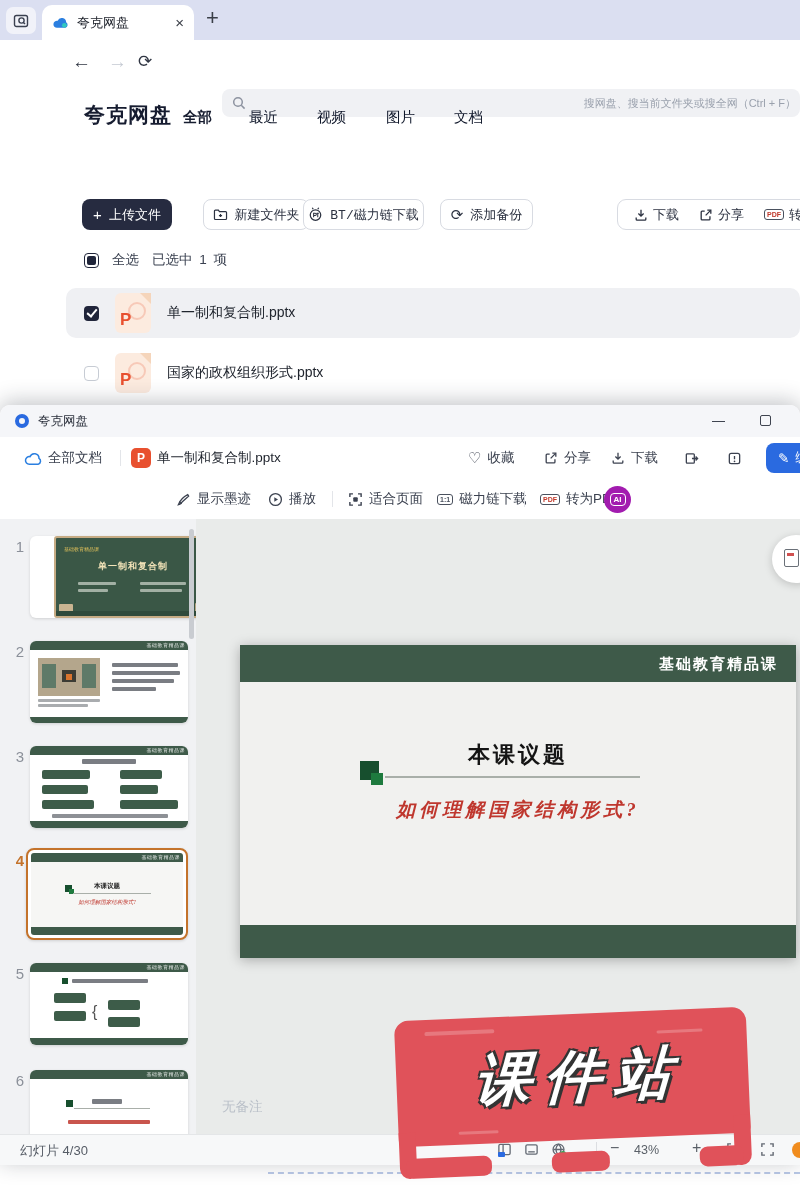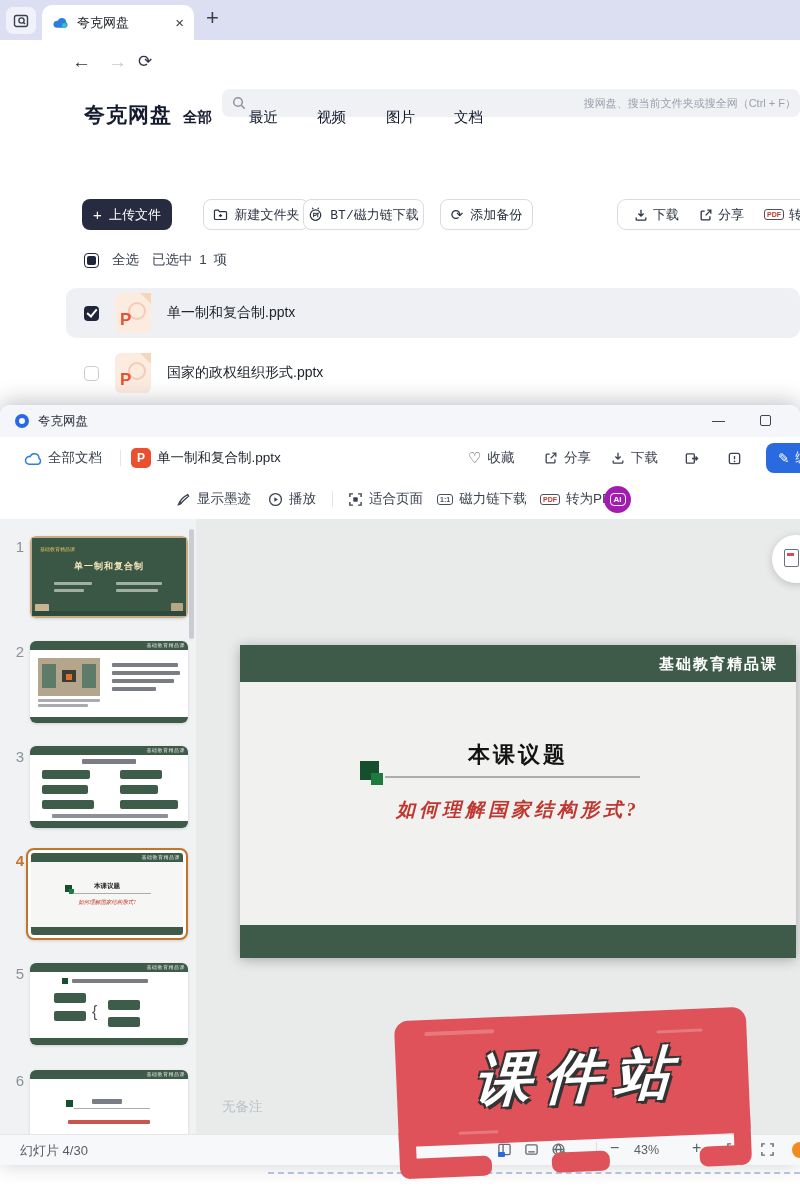--- a/index.html
+++ b/index.html
@@ -343,21 +343,21 @@
       <span class="aibtn">
         <span class="aiq">AI</span>
       </span>
     </div>
 
     <div class="wbody">
 
       <div class="thumbs">
 
         <span class="num" style="top:19px;">1</span>
-        <div class="tcard" style="top:17px;">
+        <div class="tcard" style="top:17px;padding-left:24px;">
           <div class="mini chalk">
             <span style="position:absolute;left:8px;top:8px;font-size:5px;color:#e0c05a;">基础教育精品课</span>
             <span style="position:absolute;top:22px;width:100%;text-align:center;font-size:9px;font-weight:bold;color:#f2e3b8;letter-spacing:1px;">单一制和复合制</span>
             <span class="bar" style="left:22px;top:44px;width:38px;height:3px;background:#cfd6cc;"></span>
             <span class="bar" style="left:22px;top:51px;width:30px;height:3px;background:#cfd6cc;"></span>
             <span class="bar" style="left:84px;top:44px;width:46px;height:3px;background:#cfd6cc;"></span>
             <span class="bar" style="left:84px;top:51px;width:42px;height:3px;background:#cfd6cc;"></span>
             <span style="position:absolute;left:3px;bottom:4px;width:14px;height:8px;background:#c9b491;border-radius:1px;"></span>
             <span style="position:absolute;right:3px;bottom:4px;width:12px;height:9px;background:#b7a583;border-radius:1px;"></span>
             <span style="position:absolute;left:0;right:0;bottom:0;height:5px;background:#2f4a3b;"></span>

